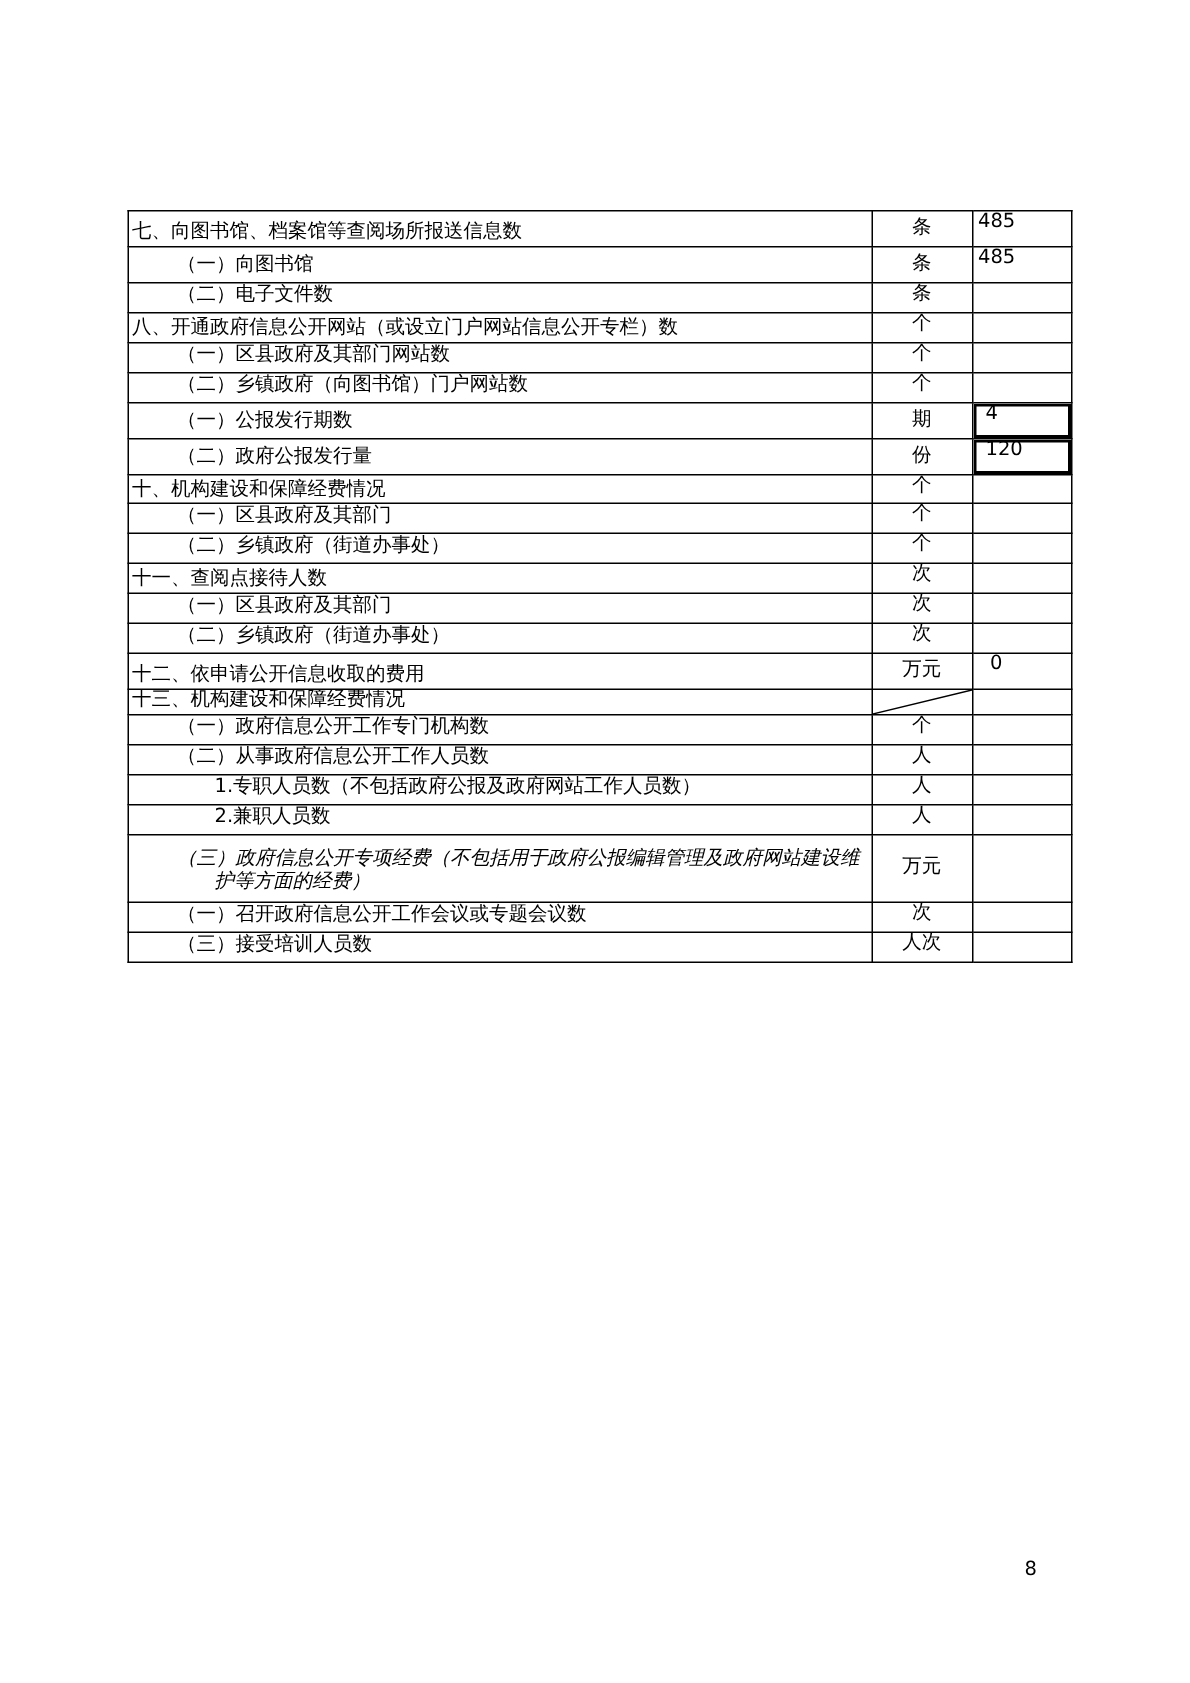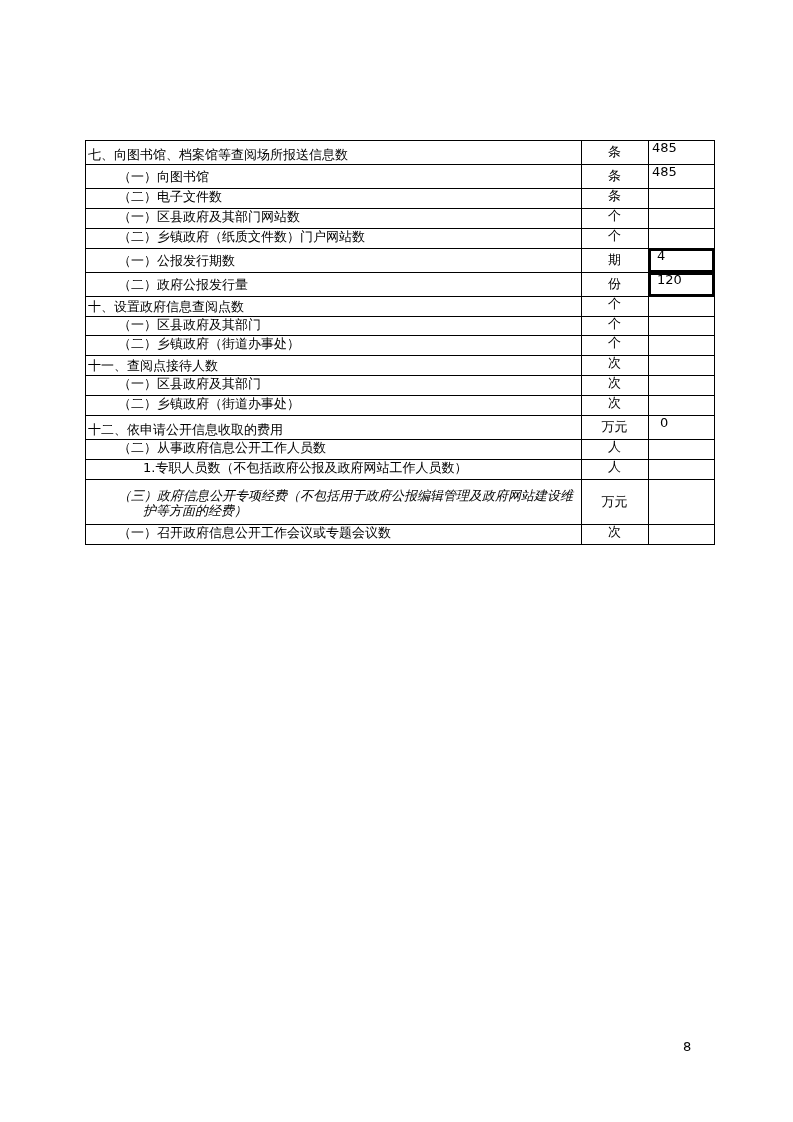--- a/index.html
+++ b/index.html
@@ -81,41 +81,46 @@
         <td class="td-item ind1">（一）向图书馆</td>
         <td class="td-unit">条</td>
         <td class="td-value">485</td>
       </tr>
       <tr>
         <td class="td-item ind1">（二）电子文件数</td>
         <td class="td-unit">条</td>
         <td class="td-value"></td>
       </tr>
       <tr>
+        <td class="td-item ind0">八、开通政府信息公开网站（或设立门户网站信息公开专栏）数</td>
+        <td class="td-unit">个</td>
+        <td class="td-value"></td>
+      </tr>
+      <tr>
         <td class="td-item ind1">（一）区县政府及其部门网站数</td>
         <td class="td-unit">个</td>
         <td class="td-value"></td>
       </tr>
       <tr>
-        <td class="td-item ind1">（二）乡镇政府（纸质文件数）门户网站数</td>
+        <td class="td-item ind1">（二）乡镇政府（向图书馆）门户网站数</td>
         <td class="td-unit">个</td>
         <td class="td-value"></td>
       </tr>
       <tr>
         <td class="td-item ind1">（一）公报发行期数</td>
         <td class="td-unit">期</td>
         <td class="td-value thick pad8">4</td>
       </tr>
       <tr>
         <td class="td-item ind1">（二）政府公报发行量</td>
         <td class="td-unit">份</td>
         <td class="td-value thick pad8">120</td>
       </tr>
       <tr>
-        <td class="td-item ind0">十、设置政府信息查阅点数</td>
+        <td class="td-item ind0">十、机构建设和保障经费情况</td>
         <td class="td-unit">个</td>
         <td class="td-value"></td>
       </tr>
       <tr>
         <td class="td-item ind1">（一）区县政府及其部门</td>
         <td class="td-unit">个</td>
         <td class="td-value"></td>
       </tr>
       <tr>
         <td class="td-item ind1">（二）乡镇政府（街道办事处）</td>
@@ -136,37 +141,61 @@
         <td class="td-item ind1">（二）乡镇政府（街道办事处）</td>
         <td class="td-unit">次</td>
         <td class="td-value"></td>
       </tr>
       <tr>
         <td class="td-item ind0">十二、依申请公开信息收取的费用</td>
         <td class="td-unit">万元</td>
         <td class="td-value pad11">0</td>
       </tr>
       <tr>
+        <td class="td-item ind0">十三、机构建设和保障经费情况</td>
+        <td class="td-unit diag-cell">
+          <svg class="diag-svg" viewBox="0 0 100 100" preserveAspectRatio="none">
+            <line x1="0" y1="100" x2="100" y2="0" stroke="#000" stroke-width="1" vector-effect="non-scaling-stroke"></line>
+          </svg>
+        </td>
+        <td class="td-value"></td>
+      </tr>
+      <tr>
+        <td class="td-item ind1">（一）政府信息公开工作专门机构数</td>
+        <td class="td-unit">个</td>
+        <td class="td-value"></td>
+      </tr>
+      <tr>
         <td class="td-item ind1">（二）从事政府信息公开工作人员数</td>
         <td class="td-unit">人</td>
         <td class="td-value"></td>
       </tr>
       <tr>
         <td class="td-item ind2">1.专职人员数（不包括政府公报及政府网站工作人员数）</td>
+        <td class="td-unit">人</td>
+        <td class="td-value"></td>
+      </tr>
+      <tr>
+        <td class="td-item ind2">2.兼职人员数</td>
         <td class="td-unit">人</td>
         <td class="td-value"></td>
       </tr>
       <tr class="r-tall">
         <td class="td-item hang">（三）政府信息公开专项经费（不包括用于政府公报编辑管理及政府网站建设维护等方面的经费）</td>
         <td class="td-unit" style="vertical-align: middle; padding-bottom: 0;">万元</td>
         <td class="td-value"></td>
       </tr>
       <tr>
         <td class="td-item ind1">（一）召开政府信息公开工作会议或专题会议数</td>
         <td class="td-unit">次</td>
         <td class="td-value"></td>
       </tr>
+      <tr>
+        <td class="td-item ind1">（三）接受培训人员数</td>
+        <td class="td-unit">人次</td>
+        <td class="td-value"></td>
+      </tr>
     </tbody>
   </table>
 
   <div class="page-number">8</div>
 
 </div>
 
 </body></html>

